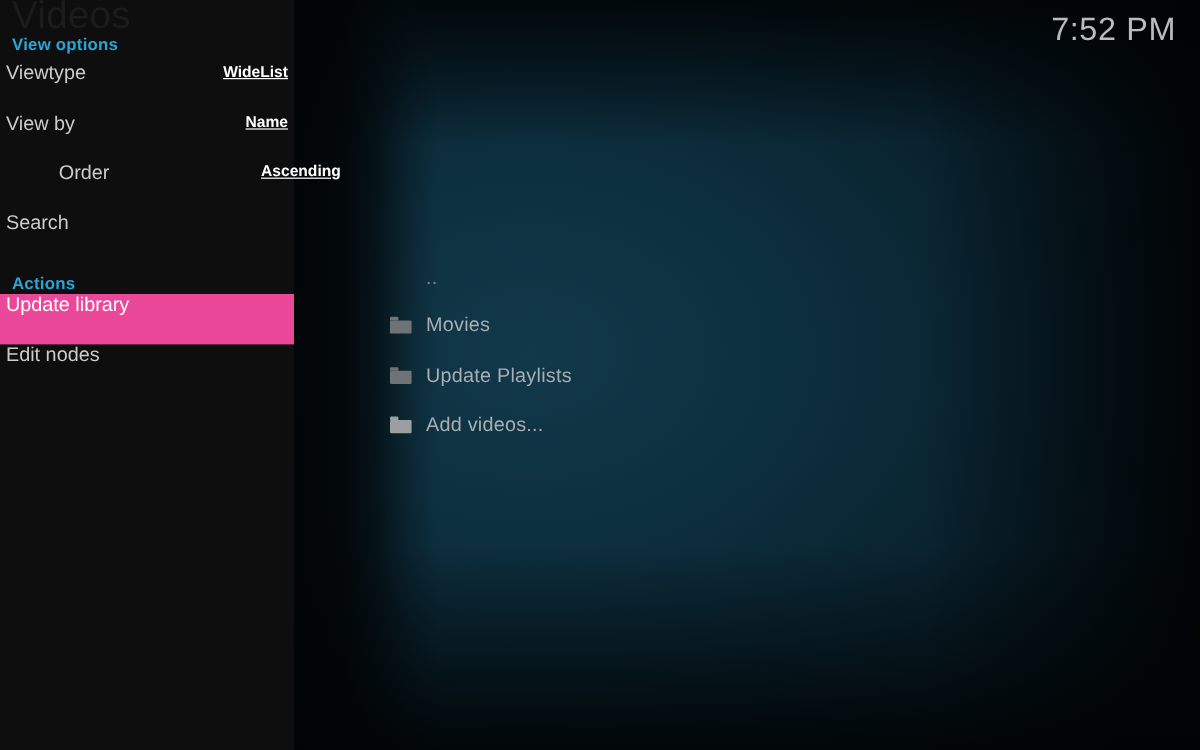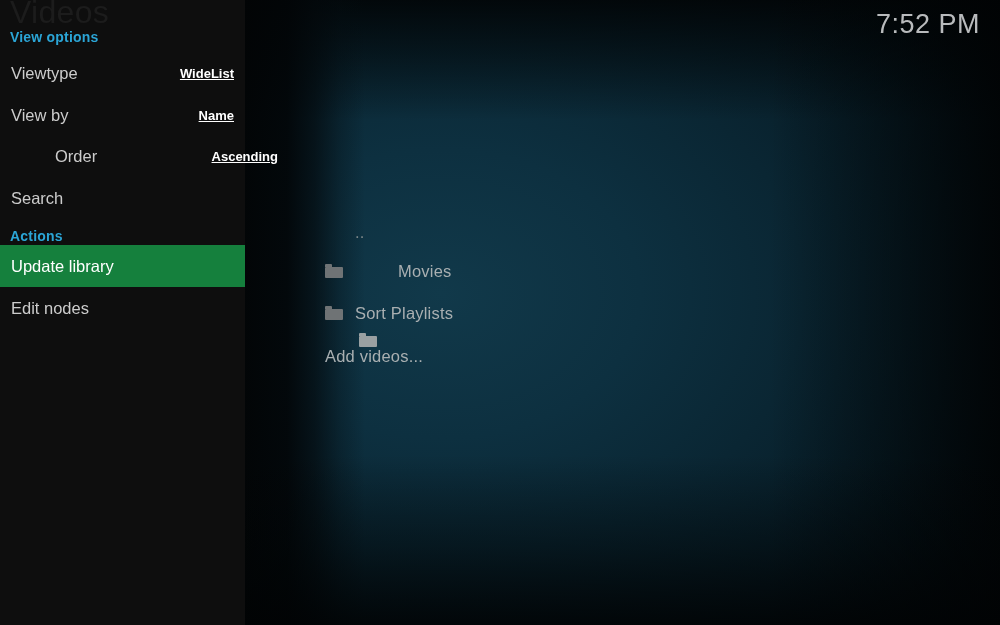--- a/index.html
+++ b/index.html
@@ -137,39 +137,38 @@
   }
   #grp-view   { top: 29px; }
   #grp-actions{ top: 228px; }
 
   .sb-row {
     position: absolute;
     left: 0;
     width: 245px;
     height: 42px;
     display: flex;
-    align-items: center;
     box-sizing: border-box;
-    padding: 0 11px;
+    padding: 0 5px;
   }
   .sb-row .lbl {
     font-size: 16.5px;
     color: #cccccc;
     white-space: nowrap;
   }
   .sb-row .val {
     margin-left: auto;
     font-size: 13px;
     color: #ffffff;
     font-weight: 600;
     white-space: nowrap;
     text-decoration: underline;
   }
   .sb-row.selected {
-    background: #15803d;
+    background: #ec4899;
   }
   .sb-row.selected .lbl { color: #ffffff; }
 
   #row-viewtype { top: 52px; }
   #row-sortby   { top: 94px; }
   #row-order    { top: 135px; margin-left: 44px; }
   #row-search   { top: 177px; }
   #row-update   { top: 245px; }
   #row-editnodes{ top: 287px; }
 
@@ -220,23 +219,23 @@
 
   .fl-label {
     font-size: 16.5px;
     color: #a9afb1;
     white-space: nowrap;
     letter-spacing: 0.2px;
   }
   .fl-label.dim { color: #7c8688; }
 
   #fl-0 { top: 211px; }
-  #fl-1 { top: 250px; gap: 43px; }
+  #fl-1 { top: 250px; }
   #fl-2 { top: 292px; }
-  #fl-3 { top: 333px; flex-direction: column; }
+  #fl-3 { top: 333px; }
 </style>
 </head>
 <body>
 
 <div id="screen">
 
   <div class="bg-base"></div>
   <div class="bg-glow"></div>
   <div class="bg-topshade"></div>
   <div class="bg-leftshade"></div>
@@ -260,21 +259,21 @@
           <span class="body"></span>
       </span>
       <span class="fl-label">Movies</span>
     </div>
 
     <div class="fl-item" id="fl-2">
       <span class="fl-icon">
         <span class="tab"></span>
           <span class="body"></span>
       </span>
-      <span class="fl-label">Sort Playlists</span>
+      <span class="fl-label">Update Playlists</span>
     </div>
 
     <div class="fl-item" id="fl-3">
       <span class="fl-icon bright">
         <span class="tab"></span>
           <span class="body"></span>
       </span>
       <span class="fl-label">Add videos...</span>
     </div>
 

